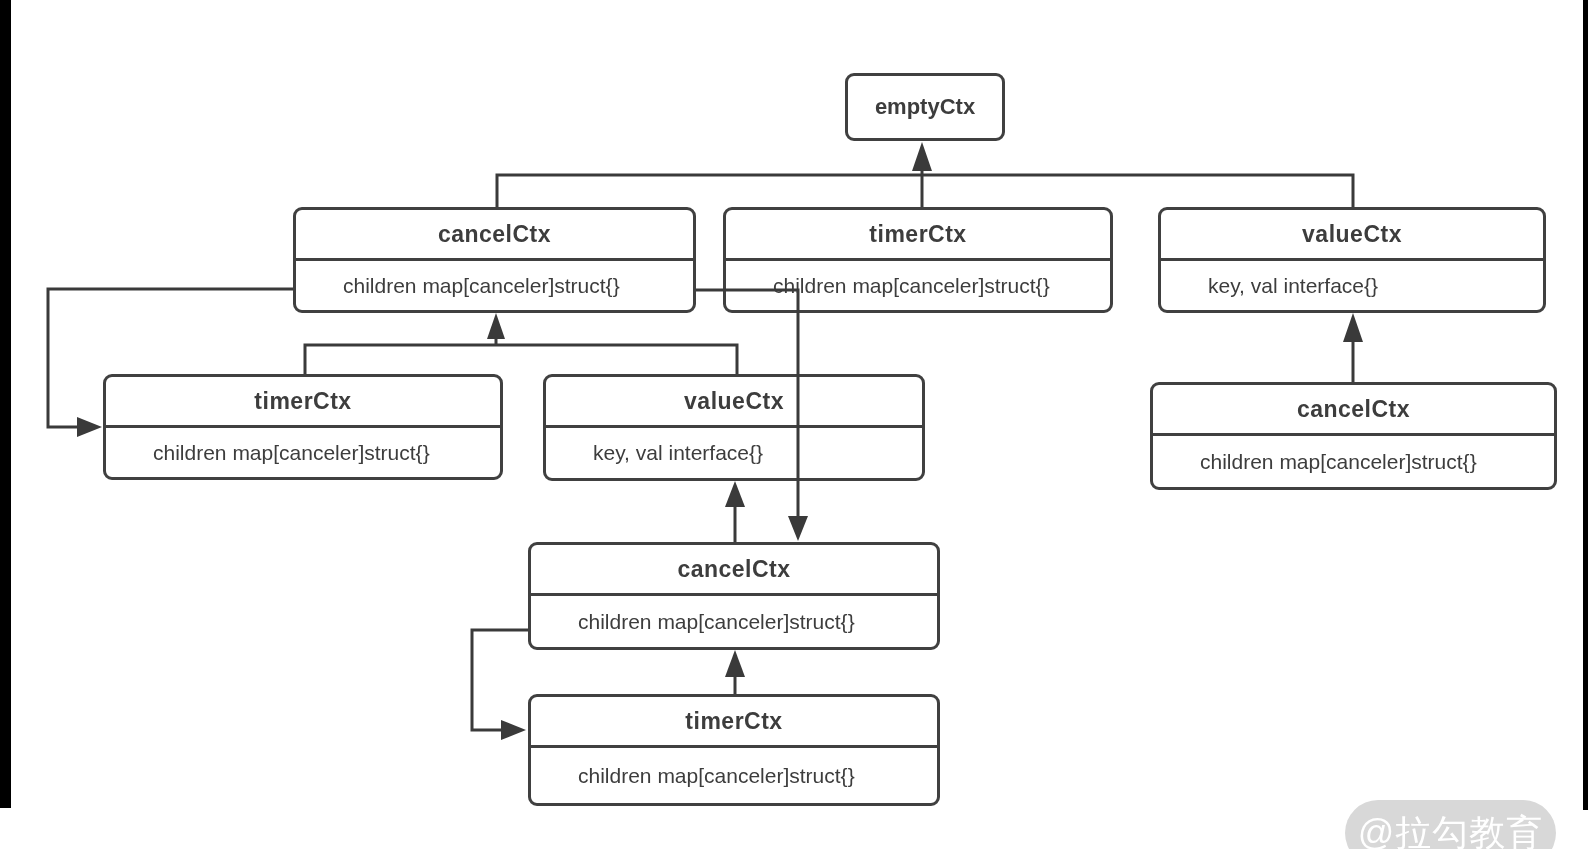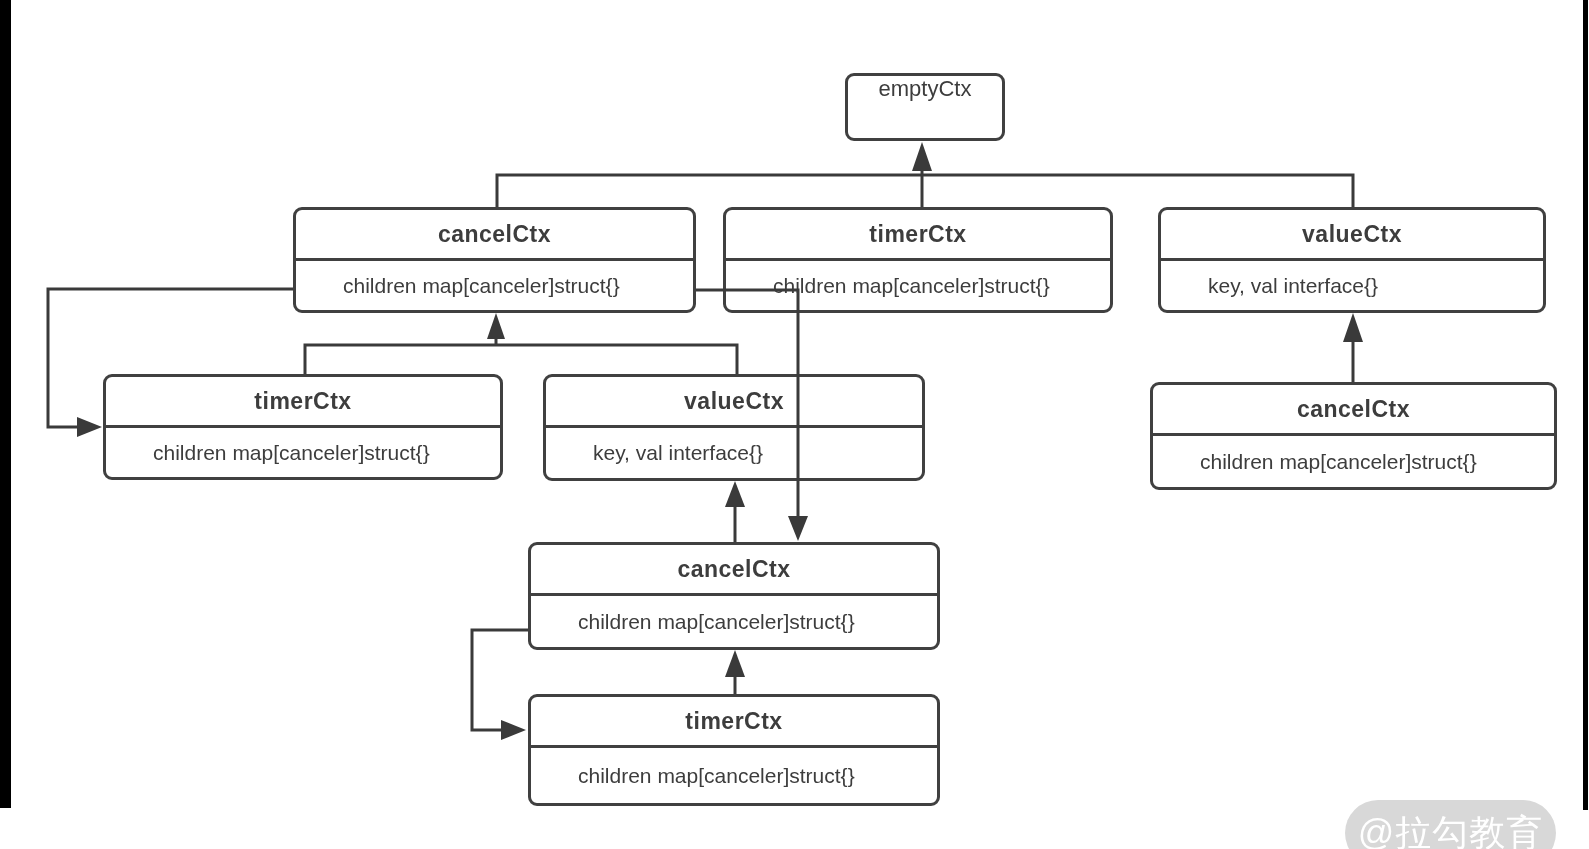--- a/index.html
+++ b/index.html
@@ -51,23 +51,24 @@
     font-size: 21px;
     white-space: nowrap;
     margin-left: 30px;
   }
   .node-single {
     position: absolute;
     background: #ffffff;
     border: 3px solid var(--box-border);
     border-radius: 9px;
     display: flex;
+    align-items: center;
     justify-content: center;
     font-size: 22px;
-    font-weight: 400;
+    font-weight: 700;
     color: var(--text);
     z-index: 1;
   }
   
   #node-emptyctx            { left: 845px;  top: 73px;  width: 160px; height: 68px; }
   #node-cancelctx-l2        { left: 293px;  top: 207px; width: 403px; height: 106px; }
   #node-timerctx-l2         { left: 723px;  top: 207px; width: 390px; height: 106px; }
   #node-valuectx-l2         { left: 1158px; top: 207px; width: 388px; height: 106px; }
   #node-timerctx-l3         { left: 103px;  top: 374px; width: 400px; height: 106px; }
   #node-valuectx-l3         { left: 543px;  top: 374px; width: 382px; height: 107px; }

